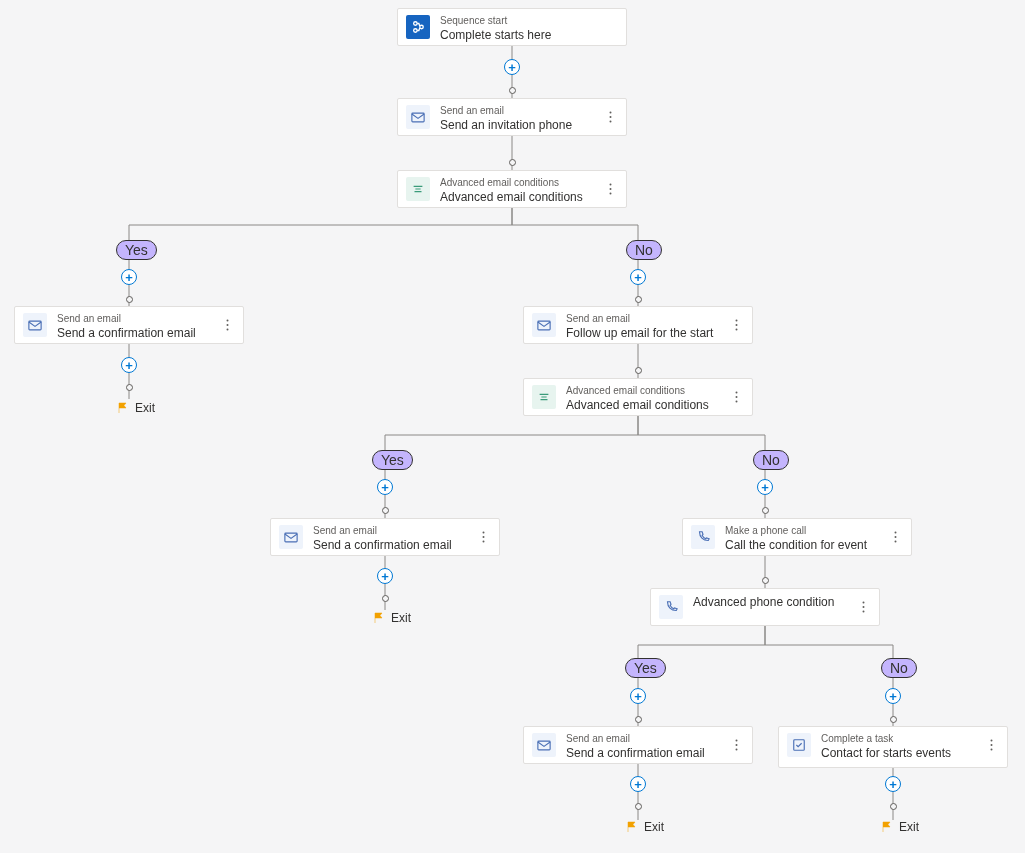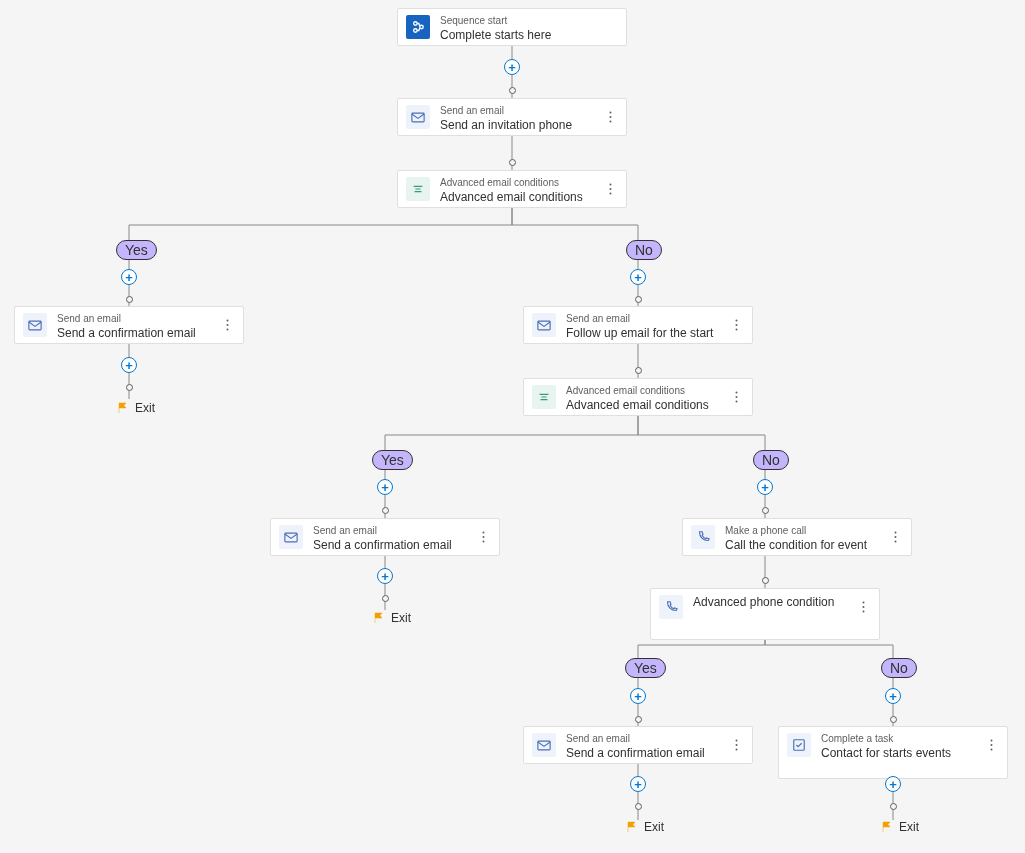--- a/index.html
+++ b/index.html
@@ -235,21 +235,21 @@
   <div class="more">
     <svg width="3" height="12" viewBox="0 0 3 12">
         <circle cx="1.5" cy="1.5" r="1" fill="currentColor"></circle>
         <circle cx="1.5" cy="6" r="1" fill="currentColor"></circle>
         <circle cx="1.5" cy="10.5" r="1" fill="currentColor"></circle>
       </svg>
   </div>
 </div>
 <div class="dot" style="left:761.5px;top:577px"></div>
 
-<div class="card" style="left:650px;top:588px;width:230px;height:52px">
+<div class="card" style="left:650px;top:588px;width:230px;height:38px">
   <div class="icon ic-phone-cond">
     <svg width="14" height="14" viewBox="0 0 16 16" fill="none" stroke="currentColor" stroke-width="1.3">
         <path d="M4 2c0 6 4 10 10 10l1-2-3-1-1 1c-2-1-3-2-4-4l1-1-1-3z"></path>
       </svg>
   </div>
   <div class="txt">
     <span class="t2">Advanced phone condition</span>
   </div>
   <div class="more">
     <svg width="3" height="12" viewBox="0 0 3 12">
@@ -281,21 +281,21 @@
   </div>
   <div class="more">
     <svg width="3" height="12" viewBox="0 0 3 12">
         <circle cx="1.5" cy="1.5" r="1" fill="currentColor"></circle>
         <circle cx="1.5" cy="6" r="1" fill="currentColor"></circle>
         <circle cx="1.5" cy="10.5" r="1" fill="currentColor"></circle>
       </svg>
   </div>
 </div>
 
-<div class="card" style="left:778px;top:726px;width:230px;height:53px">
+<div class="card" style="left:778px;top:726px;width:230px;height:42px">
   <div class="icon ic-task">
     <svg width="14" height="14" viewBox="0 0 16 16" fill="none" stroke="currentColor" stroke-width="1.3">
         <rect x="2" y="2" width="12" height="12" rx="1"></rect>
         <path d="M5 8l2 2 4-4"></path>
       </svg>
   </div>
   <div class="txt">
     <span class="t1">Complete a task</span>
     <span class="t2">Contact for starts events</span>
   </div>

